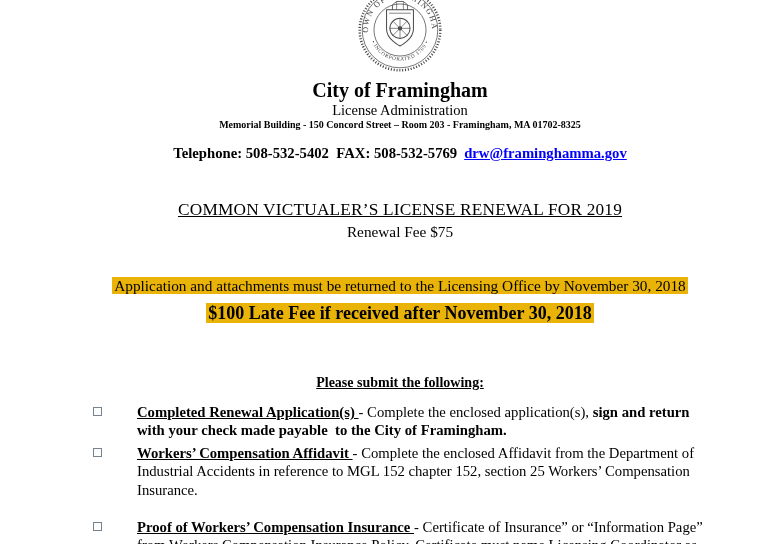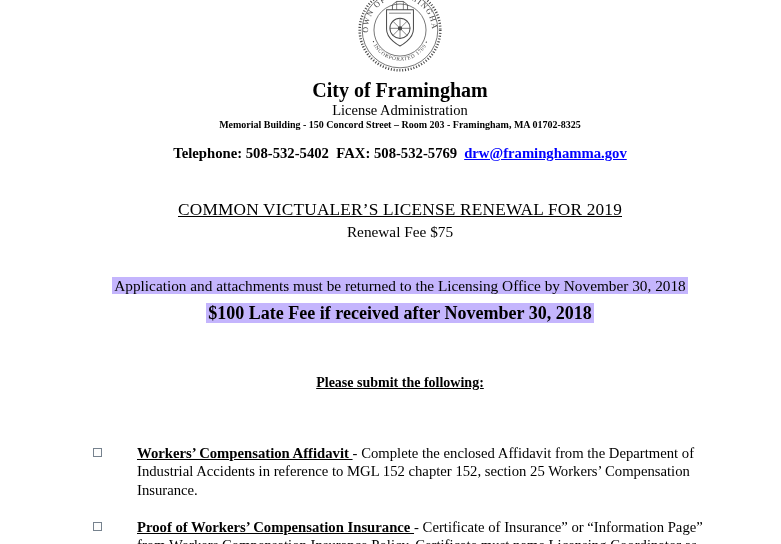--- a/index.html
+++ b/index.html
@@ -13,21 +13,21 @@
   .seal { position:absolute; left:353px; top:-12px; }
   .city  { top:79px;  font-size:20px; font-weight:bold; }
   .dept  { top:102px; font-size:14.5px; }
   .addr  { top:119px; font-size:10px; font-weight:bold; }
   .phone { top:137px; font-size:14.7px; font-weight:bold;margin-top:8px; }
   .email { color:#0000ff; text-decoration:underline; margin-left:7px; cursor:pointer; }
   .title { top:200px; font-size:17.3px; text-decoration:underline; letter-spacing:0.2px; }
   .fee   { top:223px; font-size:15.3px; }
   .hl1   { top:277px; font-size:15.3px; }
   .hl2   { top:303px; font-size:18px; font-weight:bold; }
-  .hl    { background:#c4b5fd; padding:0 2px; }
+  .hl    { background:#eab308; padding:0 2px; }
   .submit{ top:375px; font-size:14px; font-weight:bold; }
   .submit .ul { text-decoration:underline;margin-top:16px; }
   .item  { position:absolute; left:0; width:781px; }
   .cb {
     position:absolute; left:93px; top:4px; width:9px; height:9px;
     border:1px solid #76828e; background:#fdfdfd;
   }
   .itext {
     margin-left:137px; width:572px;
     font-size:14.7px; line-height:18.3px; text-align:left;
@@ -85,20 +85,24 @@
     <span class="hl">Application and attachments must be returned to the Licensing Office by November 30, 2018</span>
   </div>
   <div class="c hl2">
     <span class="hl">$100 Late Fee if received after November 30, 2018</span>
   </div>
 
   <div class="c submit">
     <span class="ul">Please submit the following:</span>
   </div>
 
+  <div class="item" style="top:403px">
+    <span class="cb"></span>
+    <p class="itext"><span class="ititle">Completed Renewal Application(s)&nbsp;</span><span>- </span><span>Complete the enclosed application(s), </span><span class="ibold">sign and return with your check made payable &nbsp;to the City of Framingham.</span></p>
+  </div>
 
   <div class="item" style="top:444px">
     <span class="cb"></span>
     <p class="itext"><span class="ititle">Workers’ Compensation Affidavit&nbsp;</span><span>- </span><span>Complete the enclosed Affidavit from the Department of Industrial Accidents in reference to MGL 152 chapter 152, section 25 Workers’ Compensation Insurance.</span><span class="ibold"></span></p>
   </div>
 
   <div class="item" style="top:518px">
     <span class="cb"></span>
     <p class="itext"><span class="ititle">Proof of Workers’ Compensation Insurance&nbsp;</span><span>- </span><span>Certificate of Insurance” or “Information Page” from Workers Compensation Insurance Policy. Certificate must name Licensing Coordinator as Certificate Holder.</span><span class="ibold"></span></p>
   </div>

